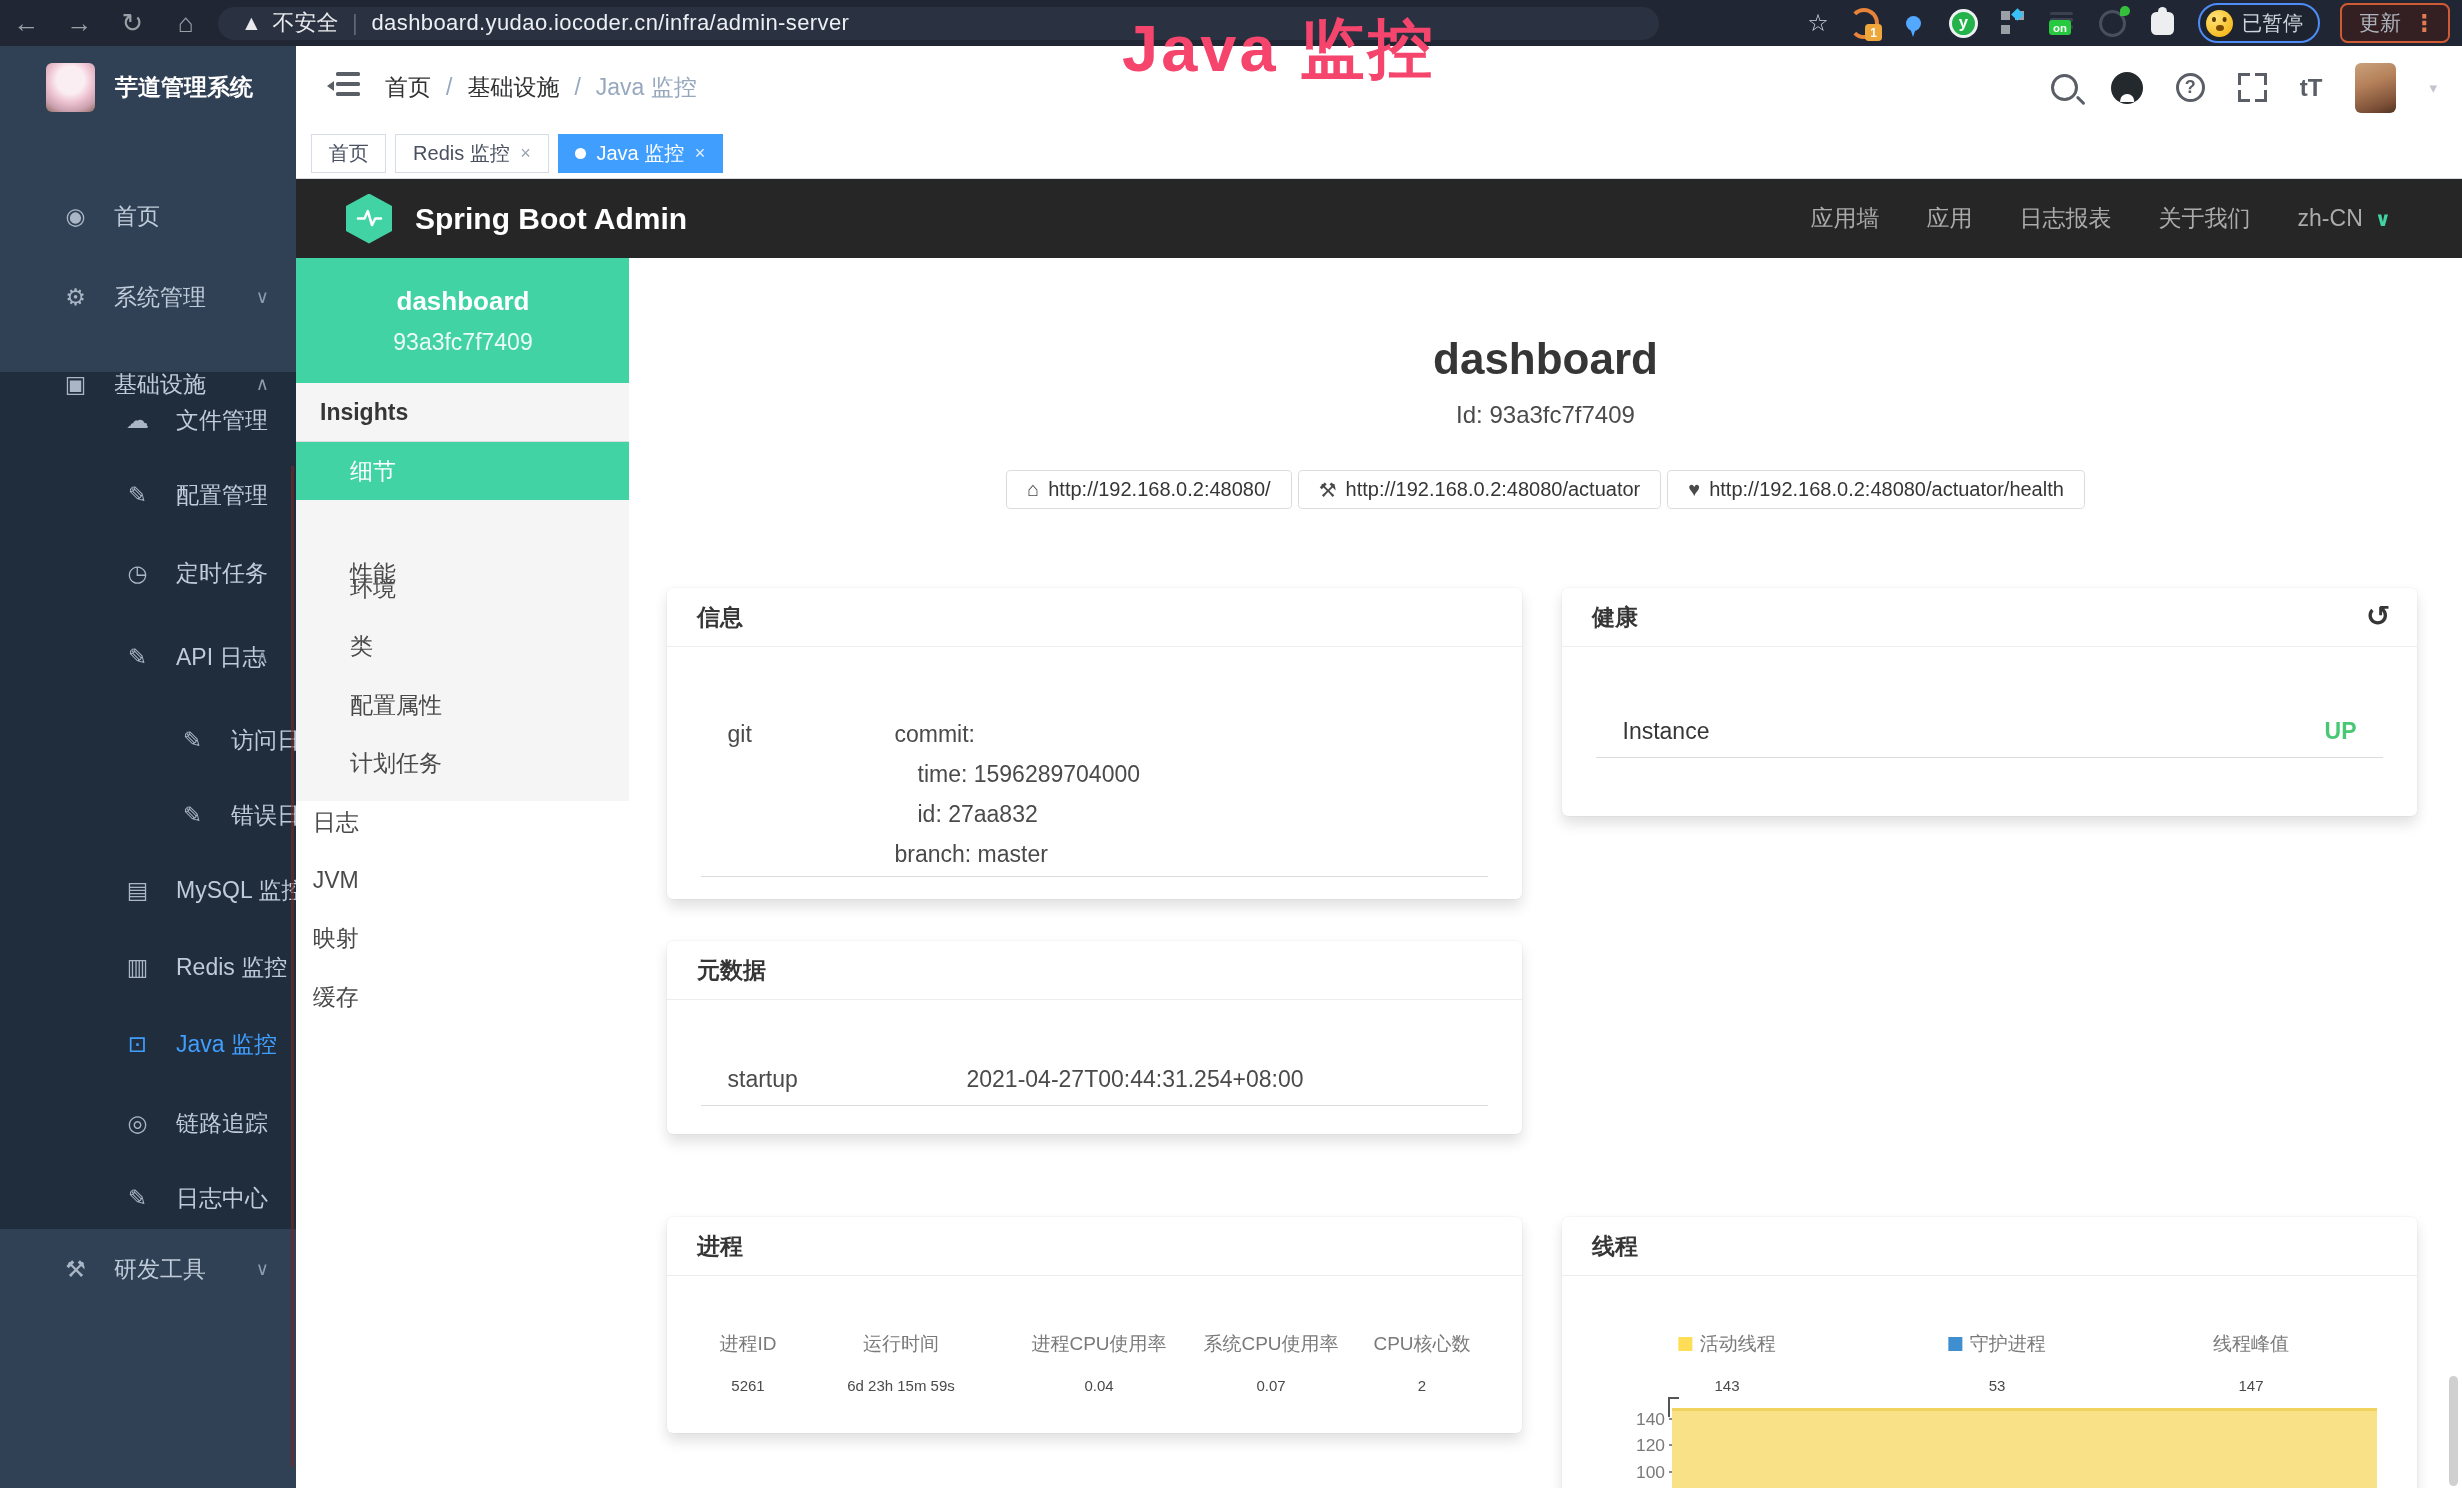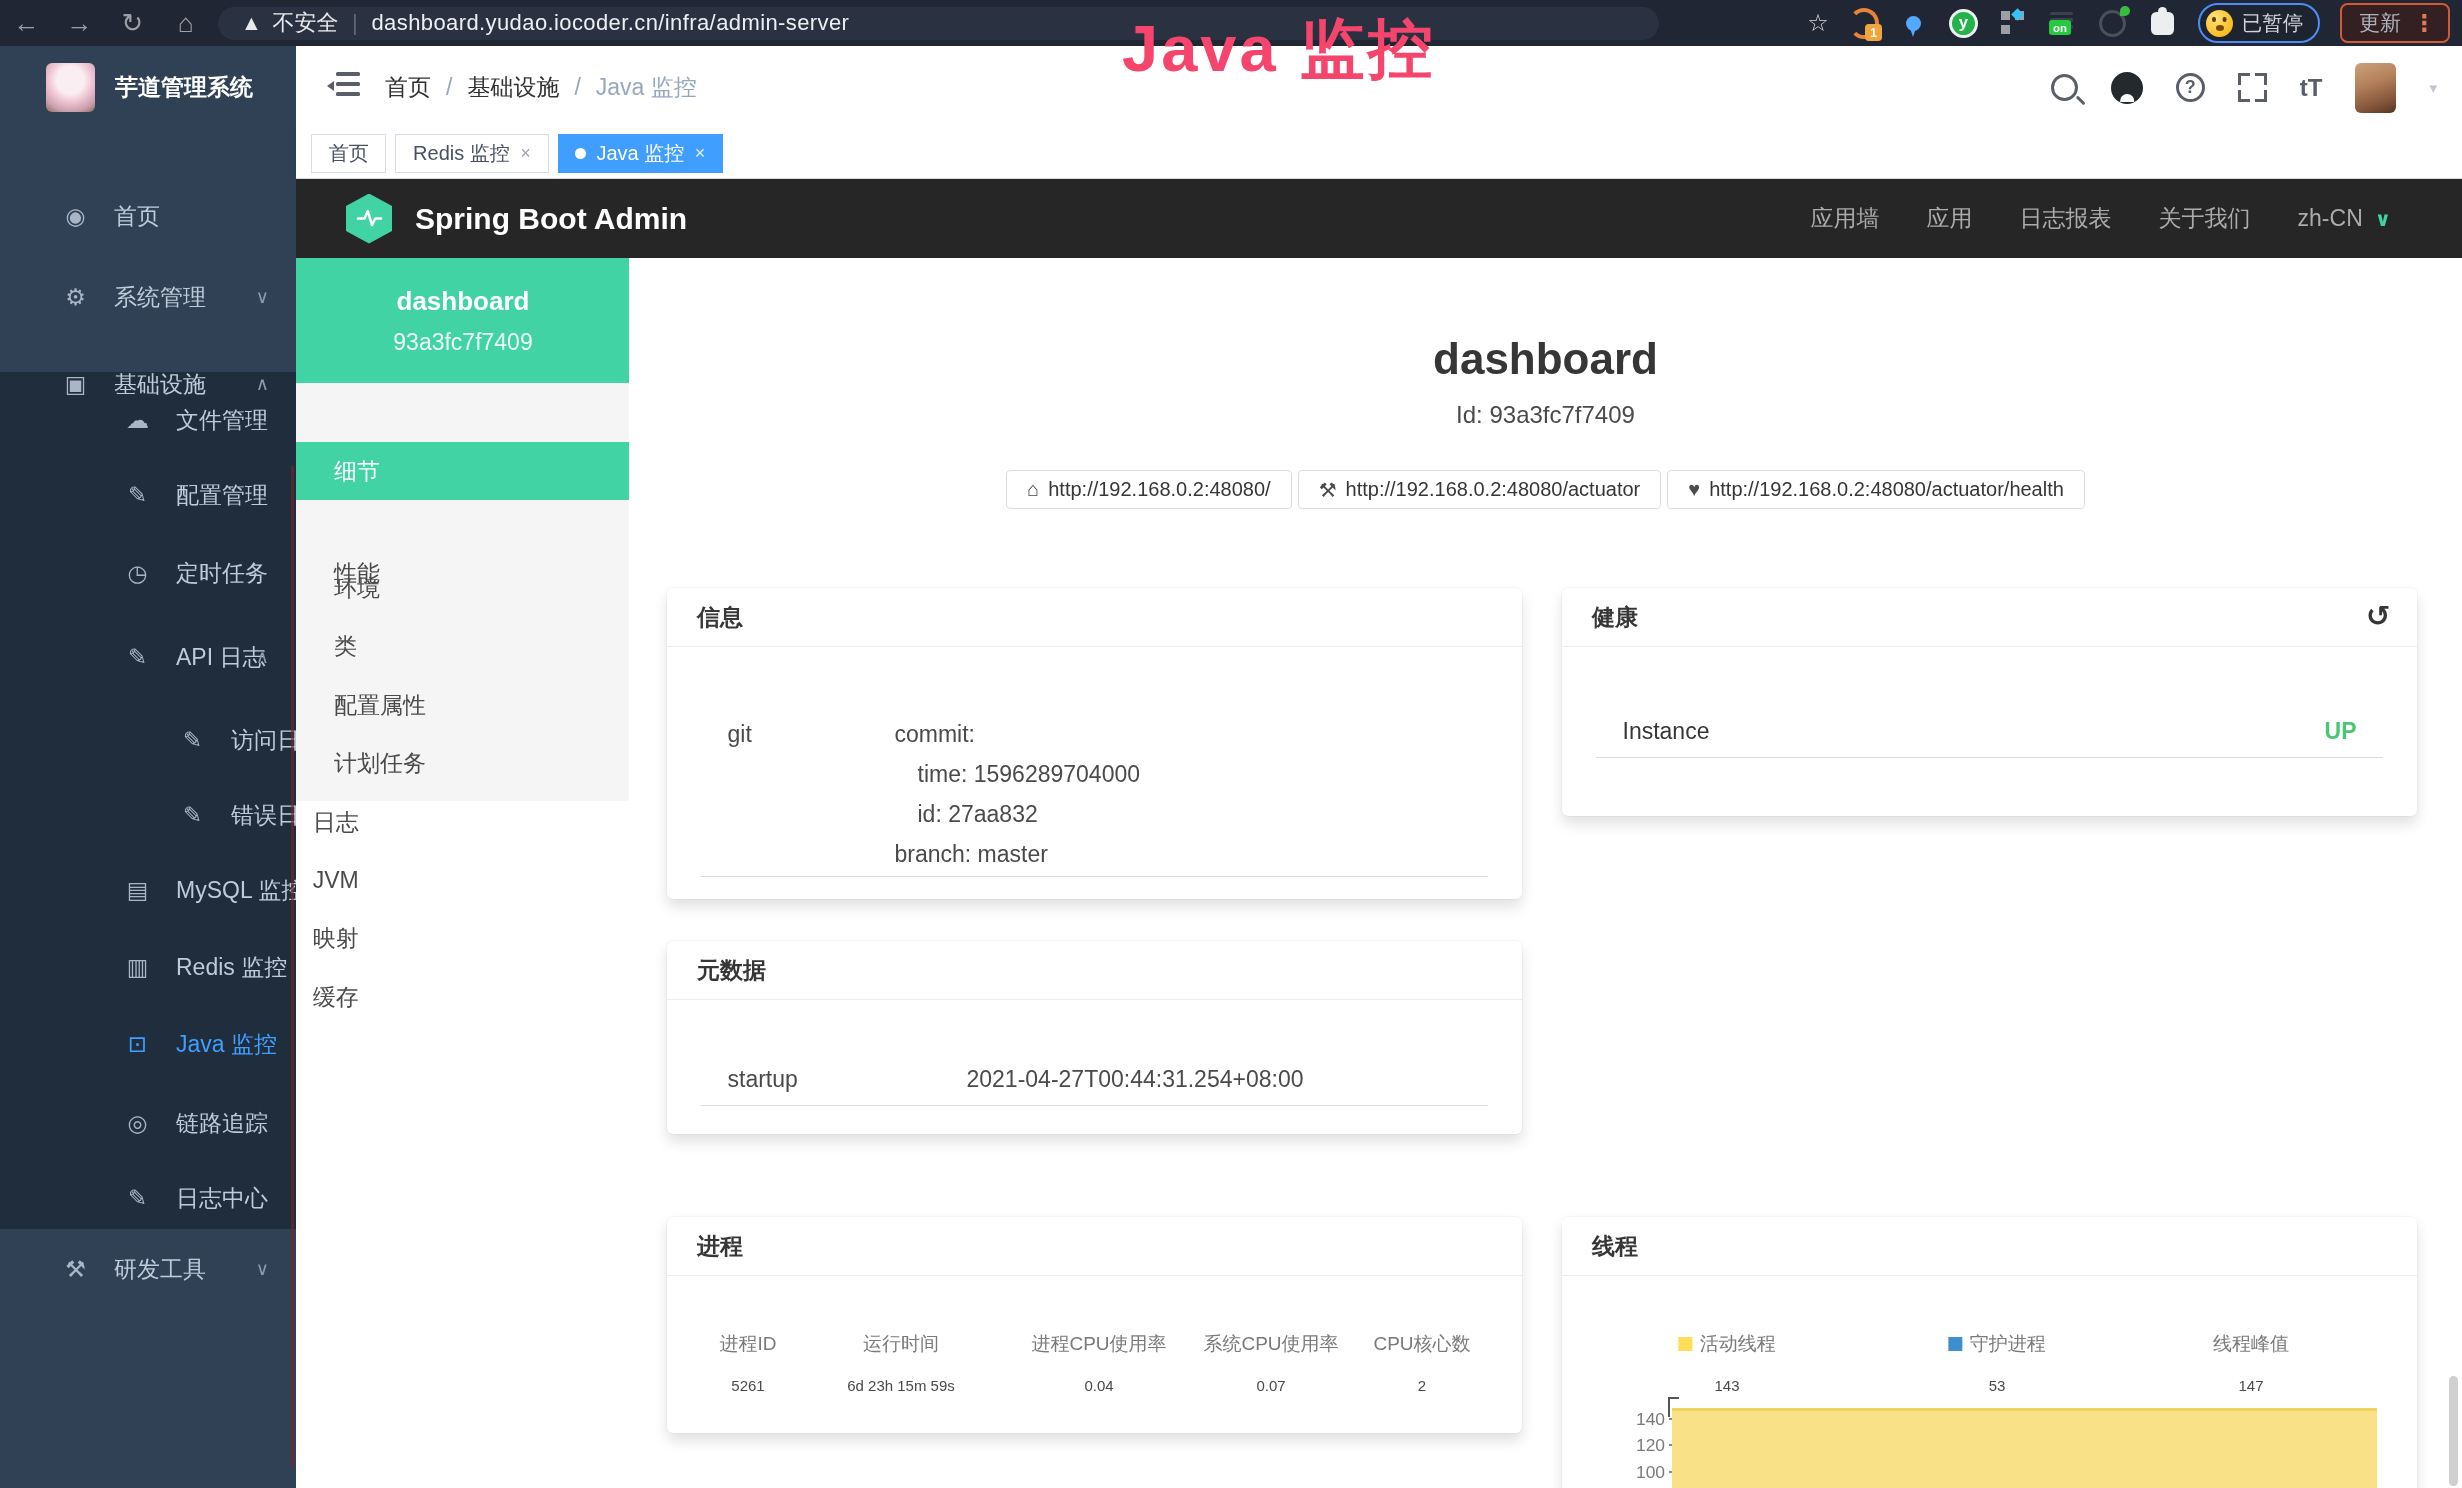--- a/index.html
+++ b/index.html
@@ -104,21 +104,21 @@
   .sba-locale{display:flex;align-items:center;gap:12px;}
   .sba-chev{color:#42d3a5;font-size:20px;font-weight:bold;}
 
   
   .sba-side{position:absolute;left:296px;top:258px;width:334px;bottom:0;background:#fff;}
   .inst-head{position:absolute;left:0;top:0;width:334px;height:125px;background:#42d3a5;display:flex;flex-direction:column;align-items:center;justify-content:center;gap:12px;}
   .inst-name{color:#fff;font-size:26px;font-weight:600;}
   .inst-id{color:rgba(255,255,255,.9);font-size:23px;}
   .menu-gray{position:absolute;left:0;top:125px;width:334px;height:418px;background:#f5f5f5;}
   .menu-label{position:absolute;left:0;top:125px;width:334px;height:59px;line-height:59px;padding-left:24px;box-sizing:border-box;font-size:23px;font-weight:600;color:#363636;border-bottom:0.8px solid #dbdbdb;}
-  .m-item{position:absolute;left:0;width:334px;height:58px;line-height:58px;font-size:23px;color:#4a4a4a;padding-left:38px;box-sizing:border-box;}
+  .m-item{position:absolute;left:0;width:334px;height:58px;line-height:58px;font-size:23px;color:#4a4a4a;padding-left:54px;box-sizing:border-box;}
   .m-item.active{background:#42d3a5;color:#fff;}
   .m-root{padding-left:16.7px;}
 
   
   .sba-main{position:absolute;left:629px;top:258px;width:1833px;bottom:0;background:#fff;}
   .page-title{position:absolute;left:0;top:76px;width:100%;text-align:center;font-size:44px;font-weight:600;color:#363636;}
   .page-sub{position:absolute;left:0;top:143px;width:100%;text-align:center;font-size:24px;color:#4a4a4a;}
   .ep-row{position:absolute;left:0;top:212px;width:100%;display:flex;justify-content:center;gap:6px;}
   .ep-btn{display:flex;align-items:center;height:39px;border:0.8px solid #dbdbdb;border-radius:4.6px;background:#fff;padding:0 20px;font-size:20px;color:#363636;gap:9px;box-sizing:border-box;}
   .ep-ico{font-size:20px;color:#4a4a4a;}
@@ -357,20 +357,21 @@
       </span>
     </div>
   </div>
 
   <div class="sba-side">
     <div class="inst-head">
       <span class="inst-name">dashboard</span>
       <span class="inst-id">93a3fc7f7409</span>
     </div>
     <div class="menu-gray"></div>
+    <div class="menu-label">Insights</div>
 
     <div class="m-item active" style="top:184px;"><span>细节</span></div>
     <div class="m-item" style="top:243px;margin-top:43px;"><span>性能</span></div>
     <div class="m-item" style="top:301px;"><span>环境</span></div>
     <div class="m-item" style="top:359px;"><span>类</span></div>
     <div class="m-item" style="top:418px;"><span>配置属性</span></div>
     <div class="m-item" style="top:476px;"><span>计划任务</span></div>
 
     <div class="m-item m-root" style="top:535px;"><span>日志</span></div>
     <div class="m-item m-root" style="top:593px;"><span>JVM</span></div>

